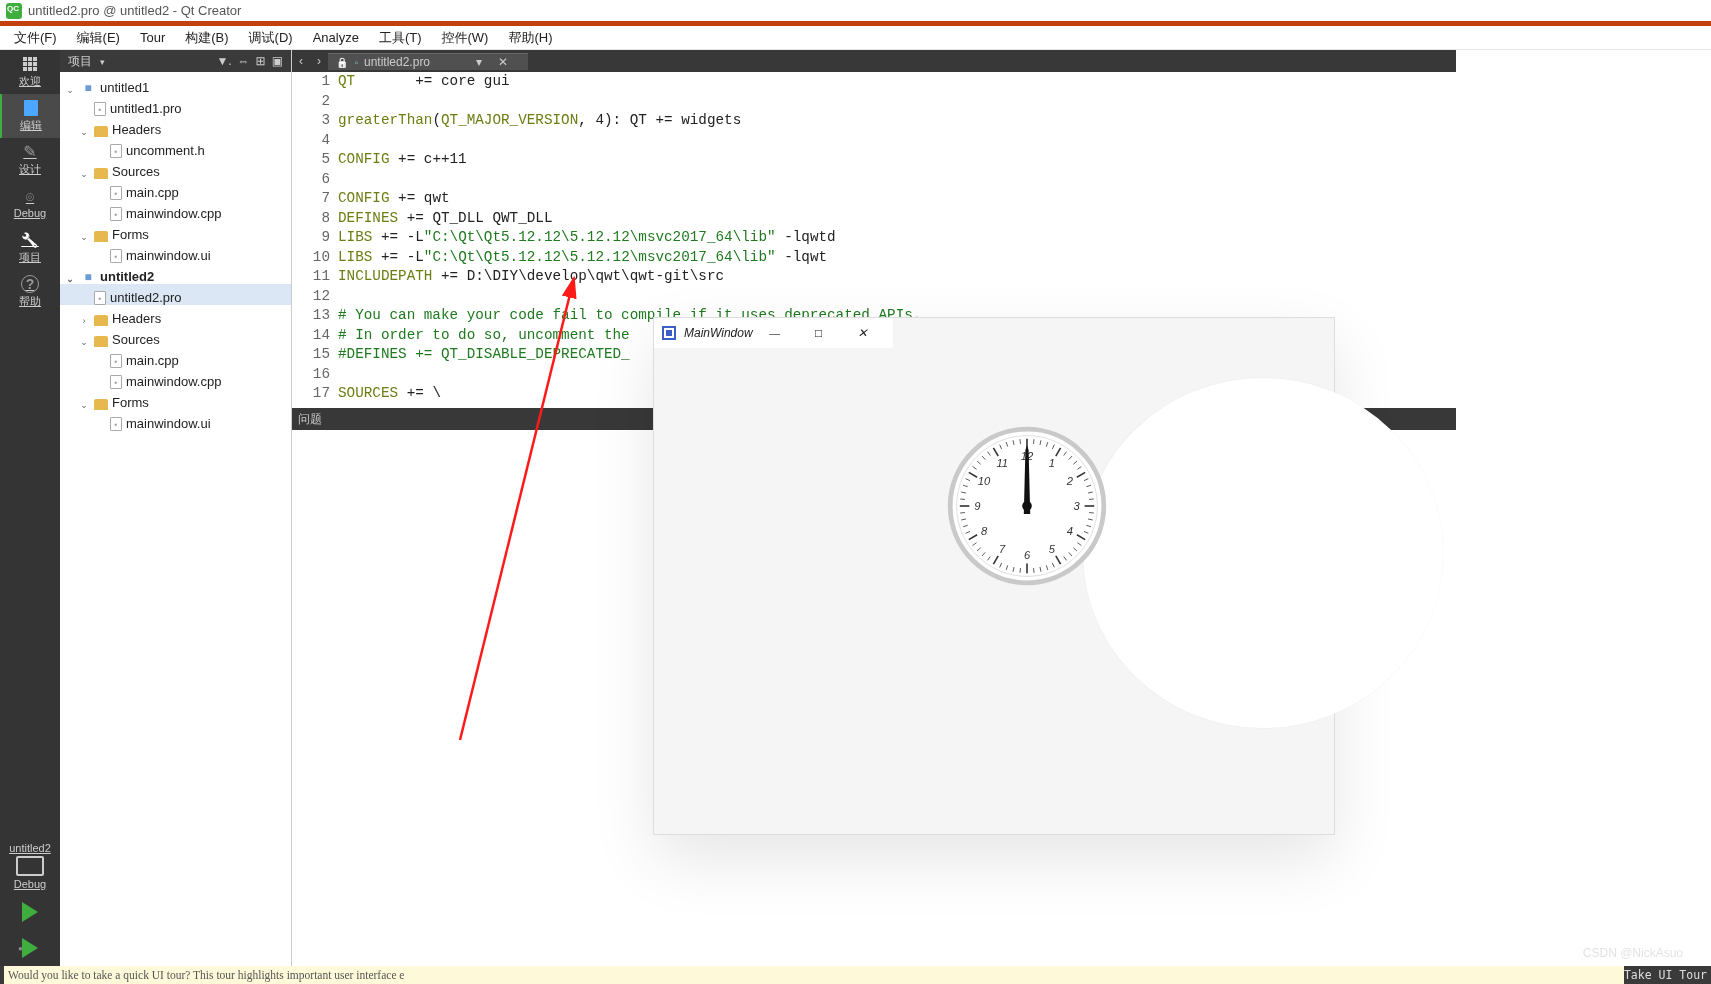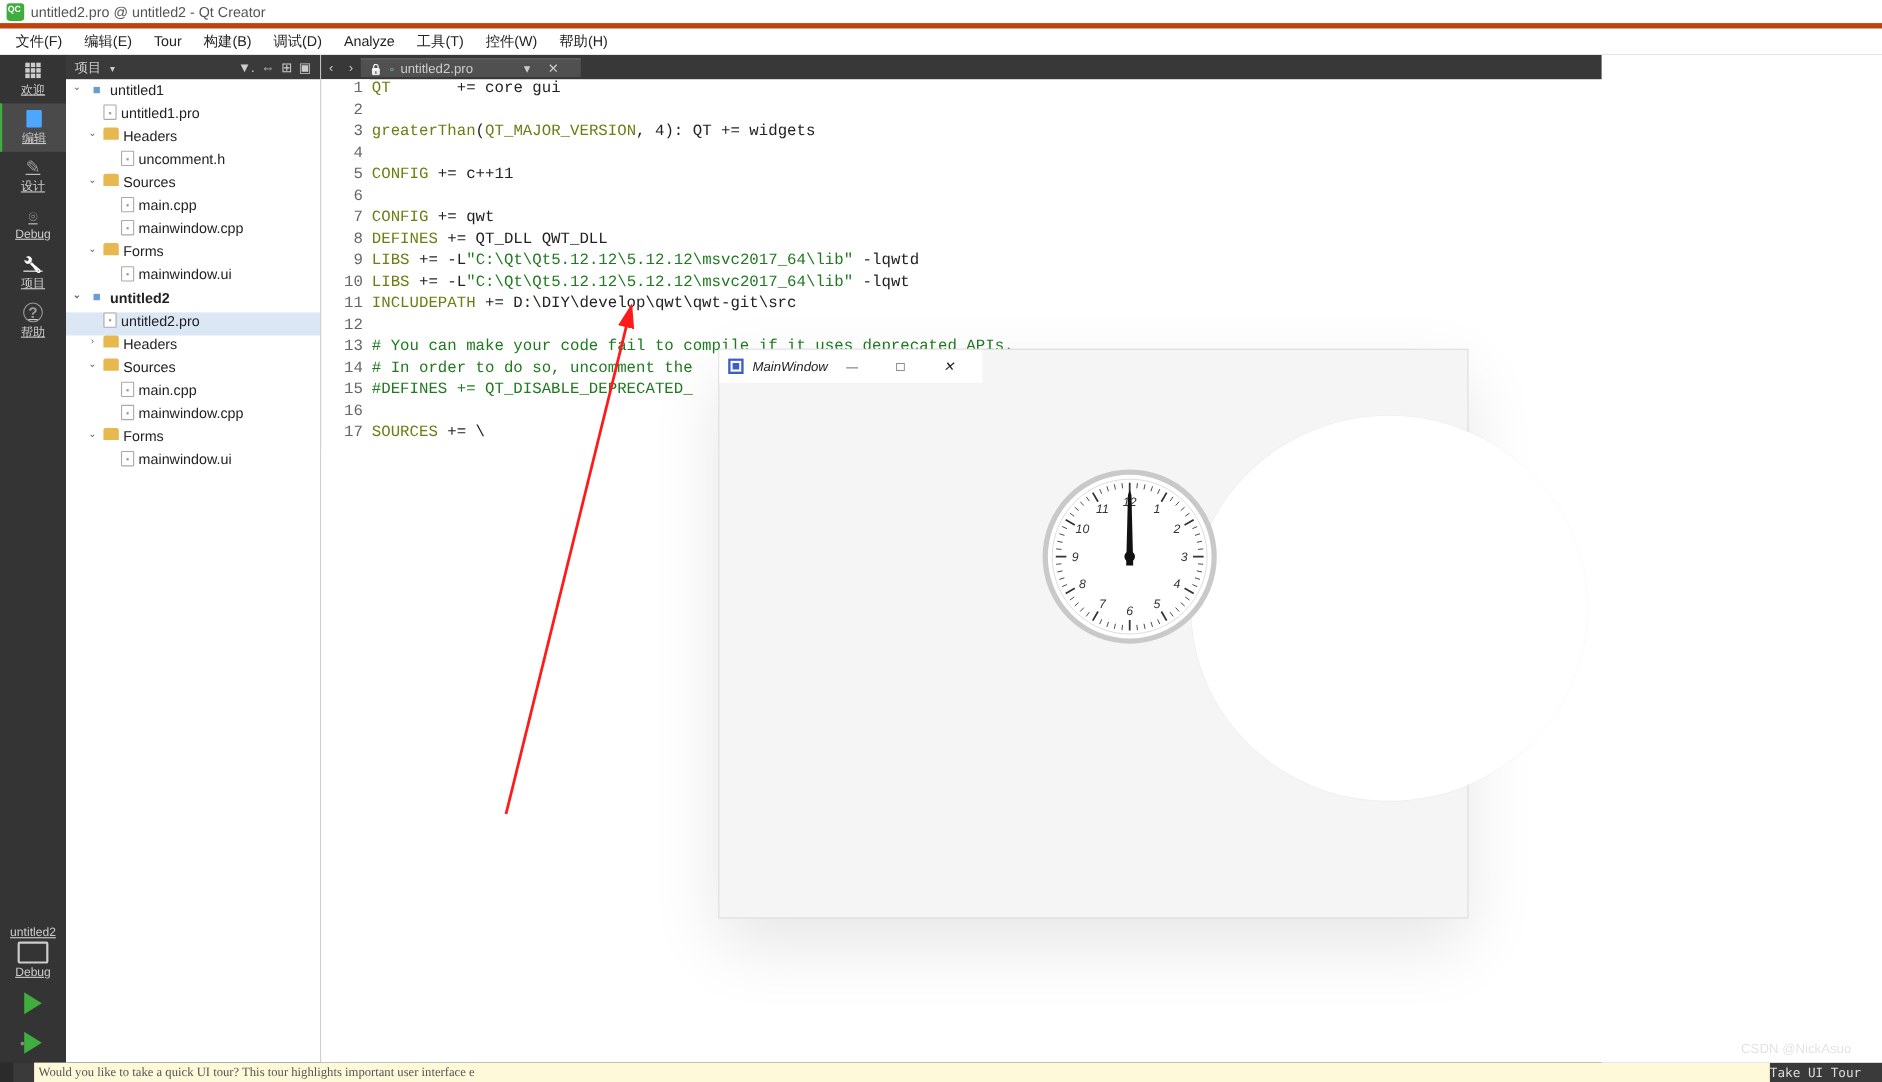--- a/index.html
+++ b/index.html
@@ -66,21 +66,21 @@
   
   .darkbar { height:22px; background:var(--bg-darkbar); color:var(--fg-dark); display:flex; align-items:center; padding:0 8px; font-size:12px; gap:6px;}
   .darkbar .label { flex:0 0 auto; }
   .darkbar .chev::after { content:"▾"; font-size:9px; color:var(--fg-dark); margin-left:2px;}
   .darkbar .spacer { flex:1; }
 
   
   .center-split { flex:1; display:flex; min-height:0;}
   .tree-pane { width:232px; background:var(--tree-bg); border-right:1px solid #ccc; display:flex; flex-direction:column;}
   .tree { flex:1; overflow:auto; padding:2px 0; font-size:13px;}
-  .tnode { display:flex; align-items:flex-start; height:21px; padding-left:4px; gap:4px; white-space:nowrap;}
+  .tnode { display:flex; align-items:flex-end; height:21px; padding-left:4px; gap:4px; white-space:nowrap;}
   .tnode .arrow { width:12px; text-align:center; font-size:9px; color:#666; }
   .tnode .arrow.open::before { content:"⌄"; }
   .tnode .arrow.closed::before { content:"›"; }
   .tnode .arrow.none::before { content:""; }
   .tnode .ticon { width:16px; height:14px; display:inline-flex; align-items:center; justify-content:center; }
   .ticon.folder { background:var(--tree-folder); border-radius:2px 2px 0 0; width:14px; height:11px;}
   .ticon.proj::before { content:"■"; color:var(--tree-proj); font-size:12px;}
   .ticon.file::before { content:"▪"; color:#999; font-size:8px; }
   .ticon.file { width:12px; height:14px; border:1px solid #aaa; background:#fff; border-radius:1px; position:relative;}
   .tnode.bold { font-weight:600; }
@@ -109,21 +109,21 @@
 
   
   .issues-bar { height:22px; background:var(--bg-darkbar2); color:var(--fg-dark); display:flex; align-items:center; font-size:12px; padding:0 6px; gap:6px;}
   .issues-bar .spacer { flex:1; }
   .issues-bar .warn::before { content:"⚠"; color:#d7a12a; font-size:12px;}
   .issues-bar input { background:var(--bg-darkbar2); border:none; color:var(--fg-dark); font-size:12px; width:90px;}
   .issues-bar .mag::before { content:"🔍"; font-size:11px; filter:grayscale(1) brightness(1.5);}
   .issues-body { flex:1; background:#fff; min-height:0;}
 
   
-  .statusbar { height:18px; background:var(--bg-darkbar); color:#eee; display:flex; align-items:center; font-family:Consolas, monospace; font-size:11.5px; padding:0 19px;margin-left:12px;}
+  .statusbar { height:18px; background:var(--bg-darkbar); color:#eee; display:flex; align-items:center; font-family:Consolas, monospace; font-size:11.5px; padding:0 4px;}
   .statusbar .msg { background:#fef9d9; color:#555; height:18px; display:flex; align-items:center; padding:0 4px; flex:1; font-family:"Segoe UI"; }
   .statusbar .tour { color:#ddd; margin-left:auto;}
 
   
   .app-window { position:absolute; left:654px; top:318px; width:680px; height:516px; background:#f5f5f5; box-shadow:0 0 0 1px #ddd, 0 25px 60px rgba(0,0,0,0.1); display:flex; font-style:italic;}
   .app-window .aw-title { height:30px; background:#fff; display:flex; align-items:center; padding:0 8px; font-size:12px;}
   .aw-title .aw-icon { width:14px; height:14px; border:2px solid #3a5fc9; box-shadow:inset 0 0 0 2px #fff, inset 0 0 0 10px #3a5fc9; margin-right:8px;}
   .aw-title .spacer { flex:1; }
   .aw-btn { width:44px; height:30px; display:flex; align-items:center; justify-content:center; font-size:12px; font-family:"Segoe UI";}
   .aw-body { flex:1; position:relative; }
@@ -346,20 +346,31 @@
                 <div>12</div>
                 <div>13</div>
                 <div>14</div>
                 <div>15</div>
                 <div>16</div>
                 <div>17</div>
               </div>
             <div class="code" id="code"><div><span class="kw">QT</span>       += core gui</div><div>&nbsp;</div><div><span class="kw">greaterThan</span>(<span class="kw">QT_MAJOR_VERSION</span>, 4): QT += widgets</div><div>&nbsp;</div><div><span class="kw">CONFIG</span> += c++11</div><div>&nbsp;</div><div><span class="kw">CONFIG</span> += qwt</div><div><span class="kw">DEFINES</span> += QT_DLL QWT_DLL</div><div><span class="kw">LIBS</span> += -L<span class="str">"C:\Qt\Qt5.12.12\5.12.12\msvc2017_64\lib"</span> -lqwtd</div><div><span class="kw">LIBS</span> += -L<span class="str">"C:\Qt\Qt5.12.12\5.12.12\msvc2017_64\lib"</span> -lqwt</div><div><span class="kw">INCLUDEPATH</span> += D:\DIY\develop\qwt\qwt-git\src</div><div>&nbsp;</div><div><span class="cm"># You can make your code fail to compile if it uses deprecated APIs.</span></div><div><span class="cm"># In order to do so, uncomment the</span></div><div><span class="cm">#DEFINES += QT_DISABLE_DEPRECATED_</span></div><div>&nbsp;</div><div><span class="kw">SOURCES</span> += \</div></div>
           </div>
 
+          <div class="issues-bar">
+            <span>问题</span>
+            <span class="spacer"></span>
+            <span class="ico">⇵</span>
+            <span class="ico">‹</span>
+            <span class="ico">›</span>
+            <span class="warn"></span>
+            <span class="ico">▼.</span>
+            <span class="mag"></span>
+            <input placeholder="Filter" style="">
+          </div>
           <div class="issues-body"></div>
         </div>
       </div>
     </div>
   </div>
 </div>
 
 <div class="right-fill"></div>
 
 <div class="statusbar">

